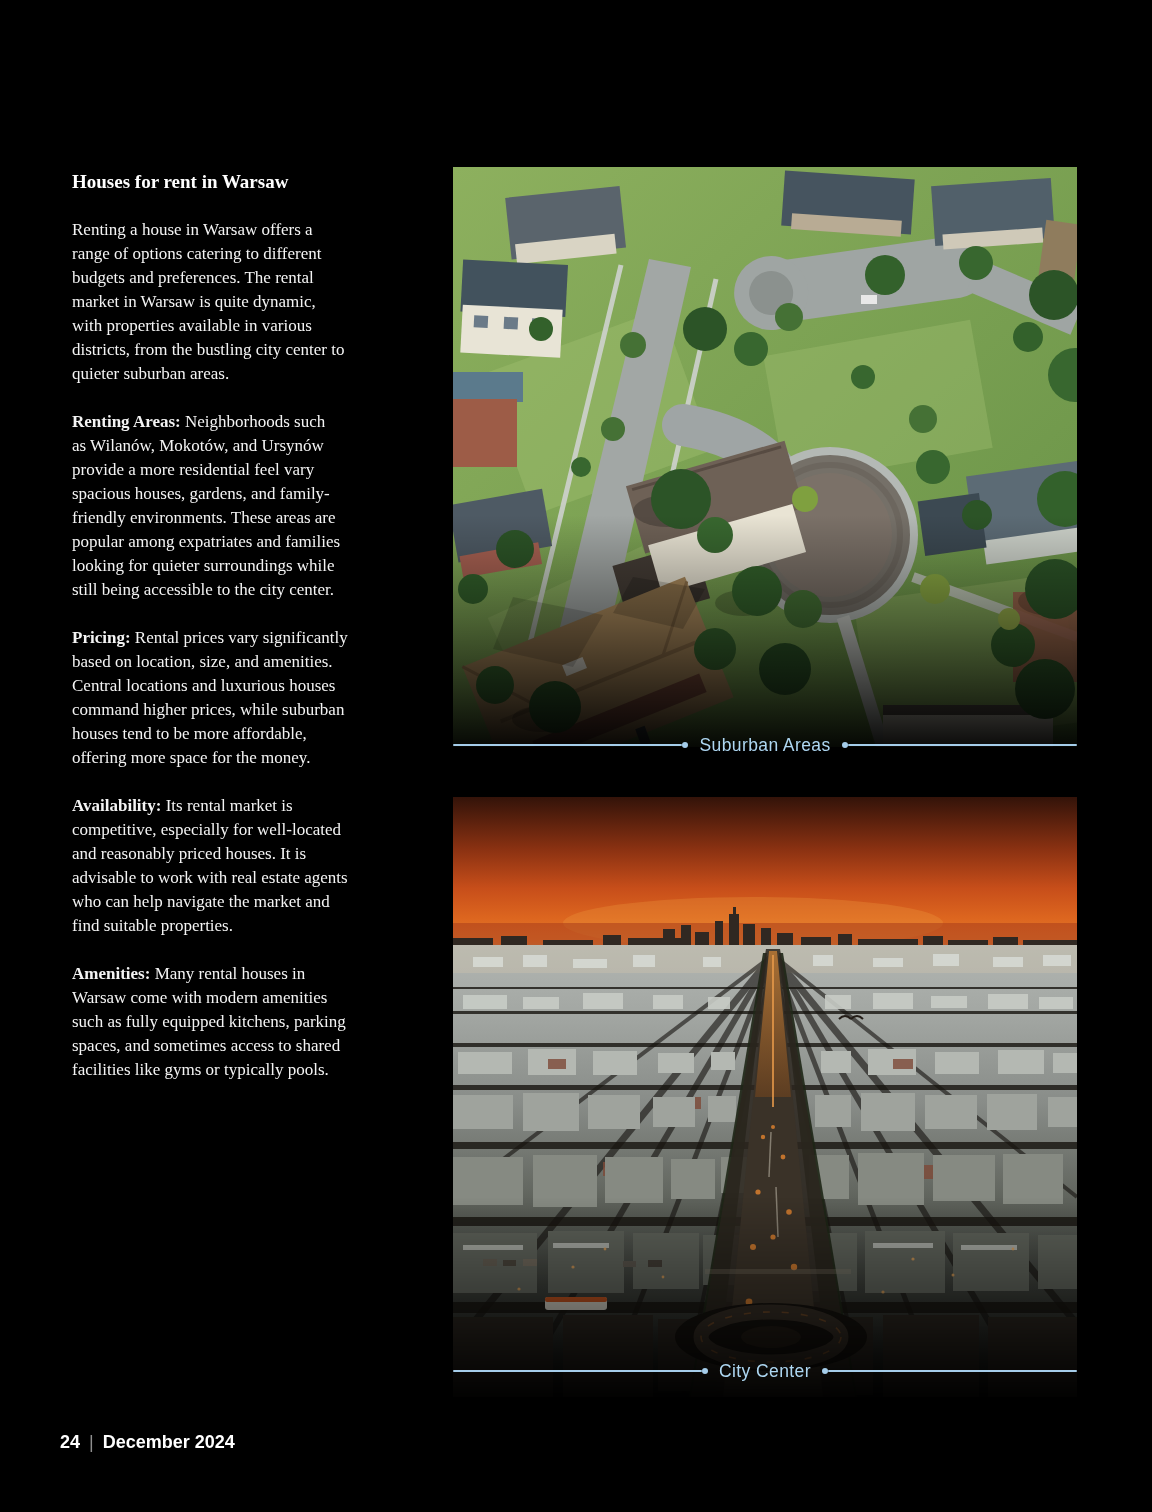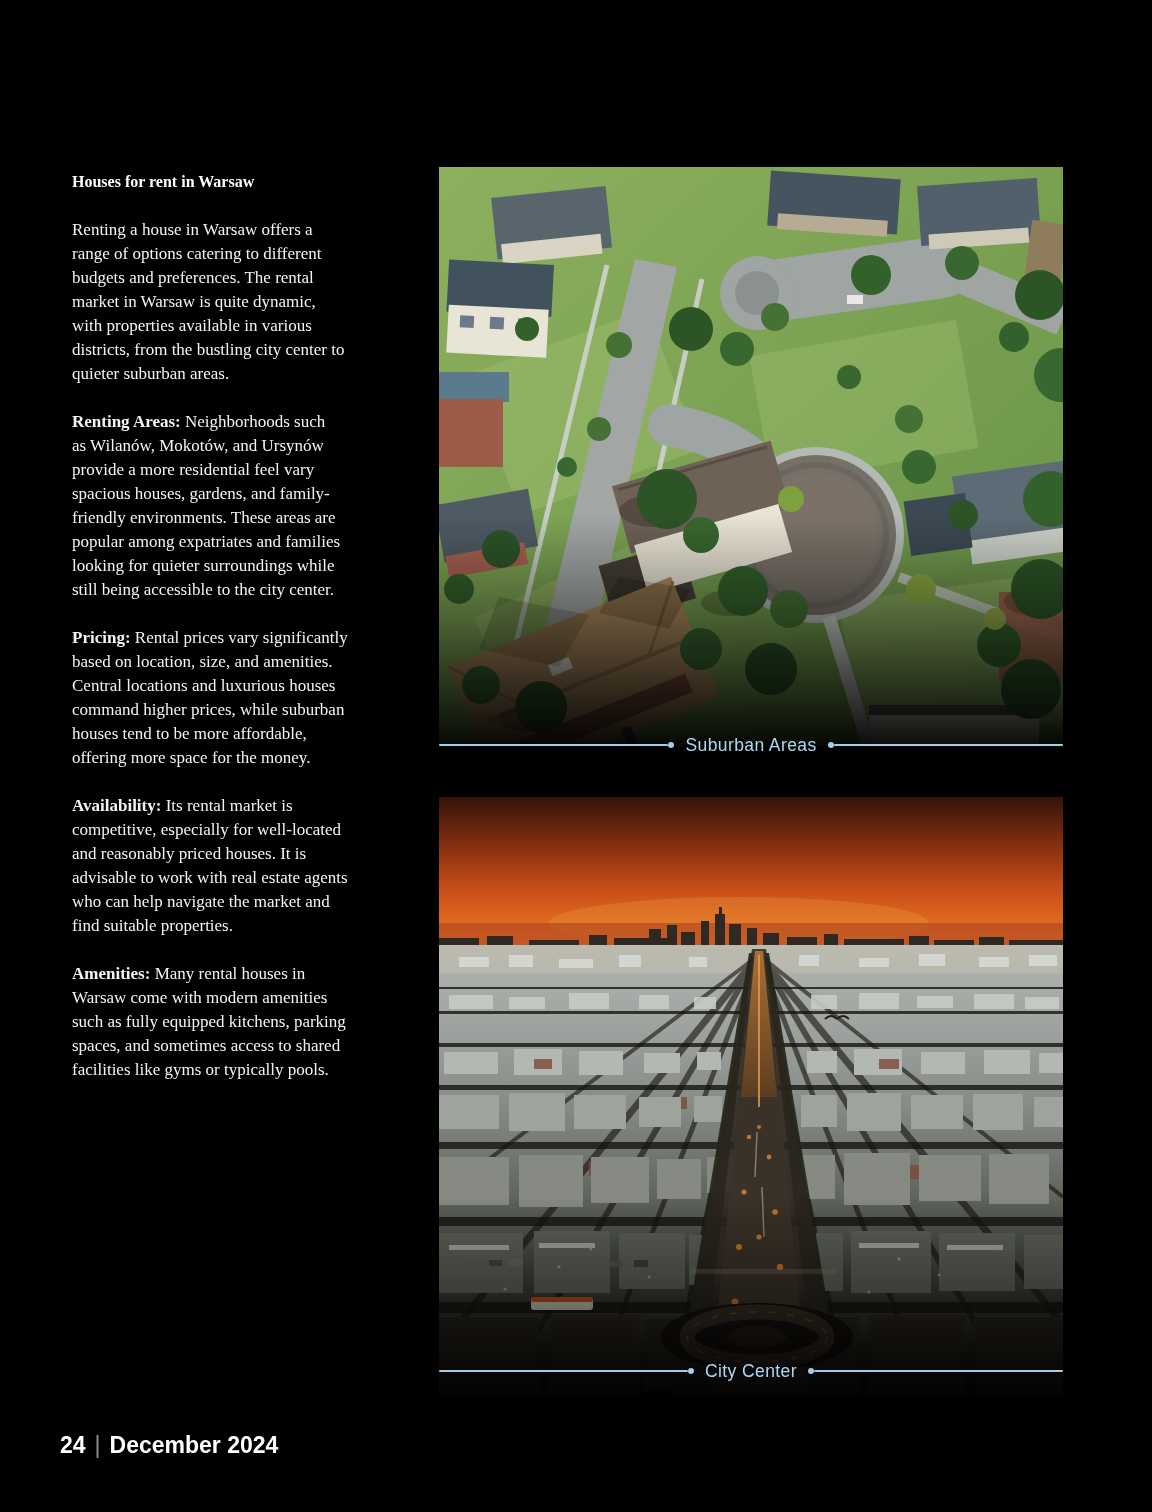--- a/index.html
+++ b/index.html
@@ -7,47 +7,47 @@
     position:relative; width:1152px; height:1512px;
     background:#000000; overflow:hidden;
     font-family:"Liberation Serif","DejaVu Serif",serif;
   }
   
   .article {
     position:absolute; left:72px; top:170px; width:372px;
     color:#f4f4f4; font-size:17px; line-height:24px;
   }
   .article h1 {
-    font-size:16px; line-height:24px; font-weight:bold;
+    font-size:19px; line-height:24px; font-weight:bold;
     margin:0 0 24px 0; color:#ffffff;
   }
   .article p { margin:16px 0 24px 0; white-space:pre-line; }
   .lead { font-weight:bold; }
   
-  .fig { position:absolute; left:439px; width:624px; overflow:visible; }
+  .fig { position:absolute; left:453px; width:624px; overflow:visible; }
   .fig-top { top:167px; height:580px; }
   .fig-bottom { top:797px; height:600px; }
   .fig svg { display:block; }
   .caption {
     position:absolute; left:0; right:0; height:24px;
     display:flex; align-items:center; z-index:3;
     font-family:"Liberation Sans","DejaVu Sans",sans-serif;
     font-size:17.5px; letter-spacing:0.4px; color:#aed7f2;
   }
   .fig-top .caption { top:566px; }
   .fig-bottom .caption { top:562px; }
   .cap-line { flex:1; height:2px; background:#a5cdea; border-radius:1px; }
   .cap-dot { width:6px; height:6px; border-radius:50%; background:#a5cdea; flex:0 0 auto; }
   .cap-text { margin:0 11px; white-space:nowrap; }
   
   .footer {
     position:absolute; left:60px; top:1432px;
     display:flex; align-items:center; gap:9px;
     font-family:"Liberation Sans","DejaVu Sans",sans-serif;
-    font-size:23px; font-weight:bold; color:#ffffff;
+    font-size:18px; font-weight:bold; color:#ffffff;
   }
   .footer .sep { color:#8f8f8f; font-weight:normal; }
 </style>
 </head>
 <body>
 
 <div class="page">
 
   <div class="article">
     <h1>Houses for rent in Warsaw</h1>

